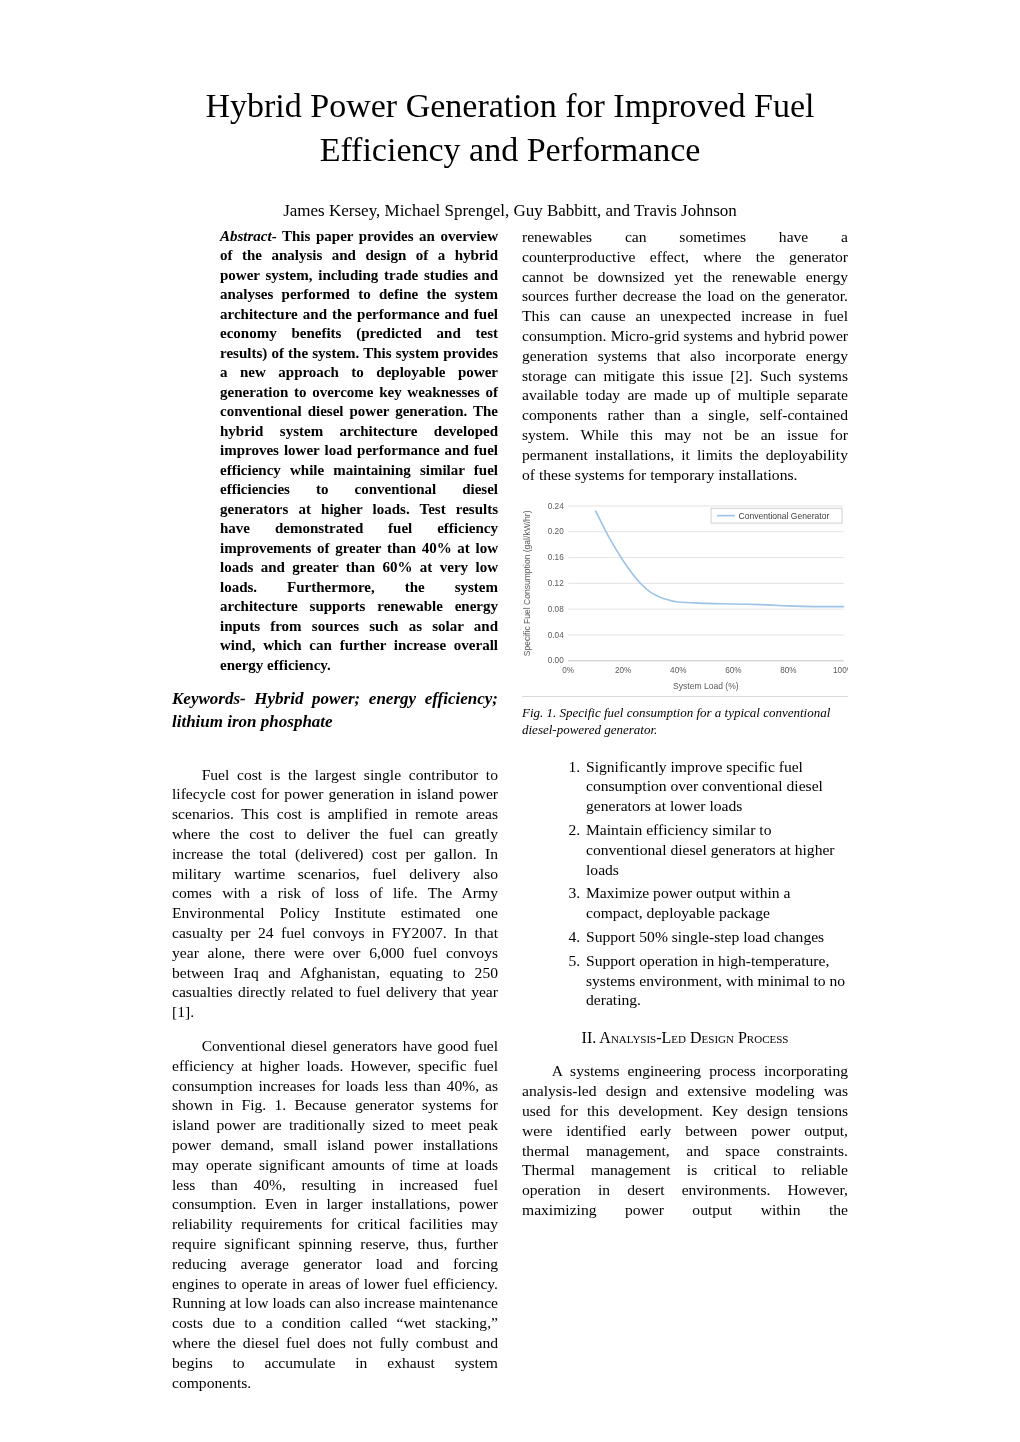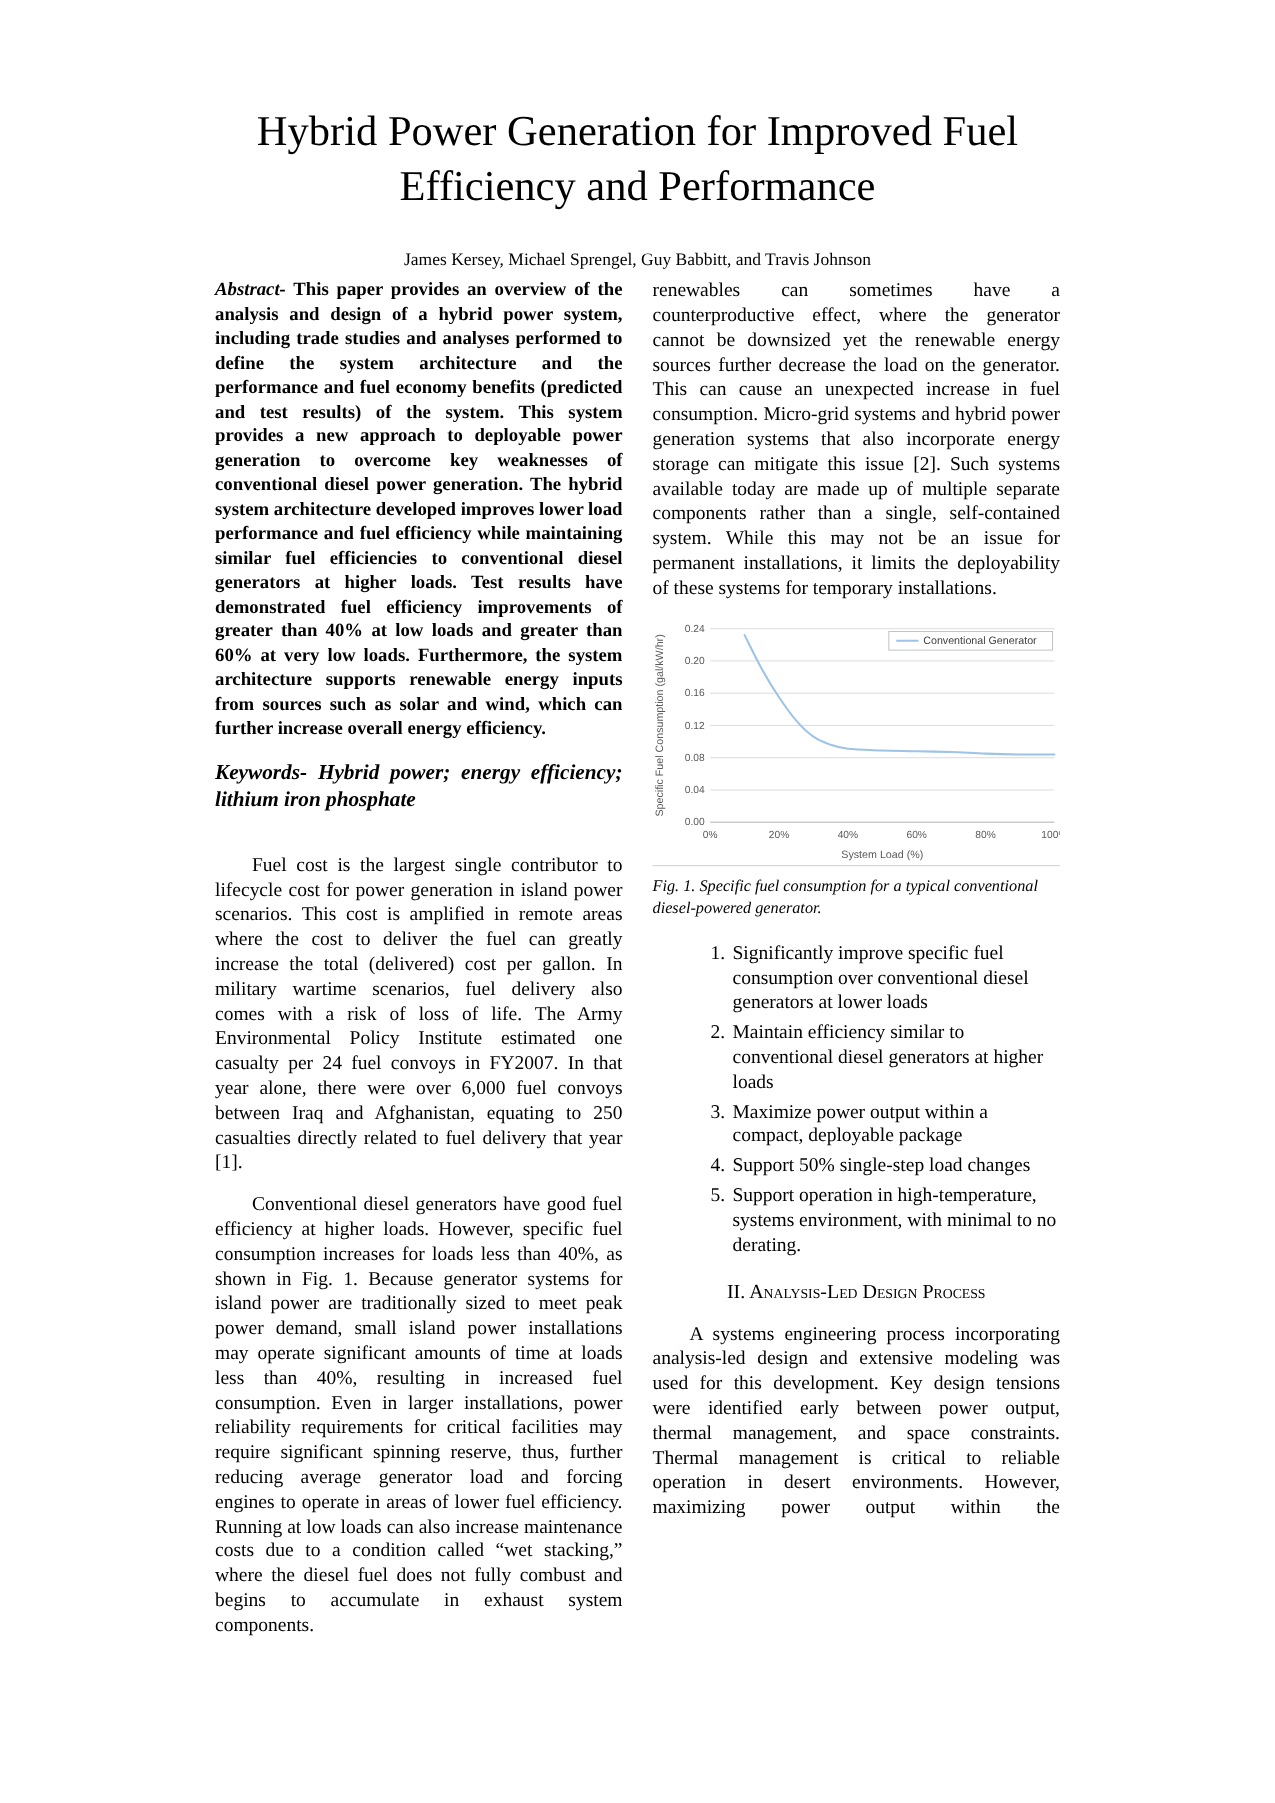--- a/index.html
+++ b/index.html
@@ -18,32 +18,32 @@
   }
   .title-block { text-align: center; }
   h1.paper-title {
     font-family: "Liberation Serif", serif;
     font-weight: normal;
     font-size: 34px;
     line-height: 1.3;
     margin: 0 auto 28px auto;
     max-width: 720px;
   }
-  .authors { font-size: 14px; margin: 0 0 5px 0; }
+  .authors { font-size: 17px; margin: 0 0 5px 0; }
   .affiliation { font-size: 15.5px; font-style: italic; margin: 0 0 30px 0; }
 
   .columns { display: flex; gap: 24px; align-items: flex-start; }
   .col { flex: 1 1 0; min-width: 0; }
 
   p { margin: 0 0 14px 0; text-align: justify; }
   p.indent { text-indent: 1.9em; }
   p.noindent { text-indent: 0; }
   p.cont-end { text-align-last: justify; }
 
-  .abstract { font-weight: bold; font-size: 15px; line-height: 1.3; margin-bottom: 13px; }
+  .abstract { font-weight: bold; font-size: 15px; line-height: 1.3; margin-bottom: 13px; margin-left: 48px; }
   .abstract-label { font-style: italic; }
   .keywords { font-weight: bold; font-style: italic; font-size: 17px; line-height: 1.3; margin-bottom: 32px; }
 
   h2.section-heading {
     font-family: "Liberation Serif", serif;
     font-weight: normal;
     font-variant: small-caps;
     font-size: 16px;
     text-align: center;
     margin: 18px 0 13px 0;

